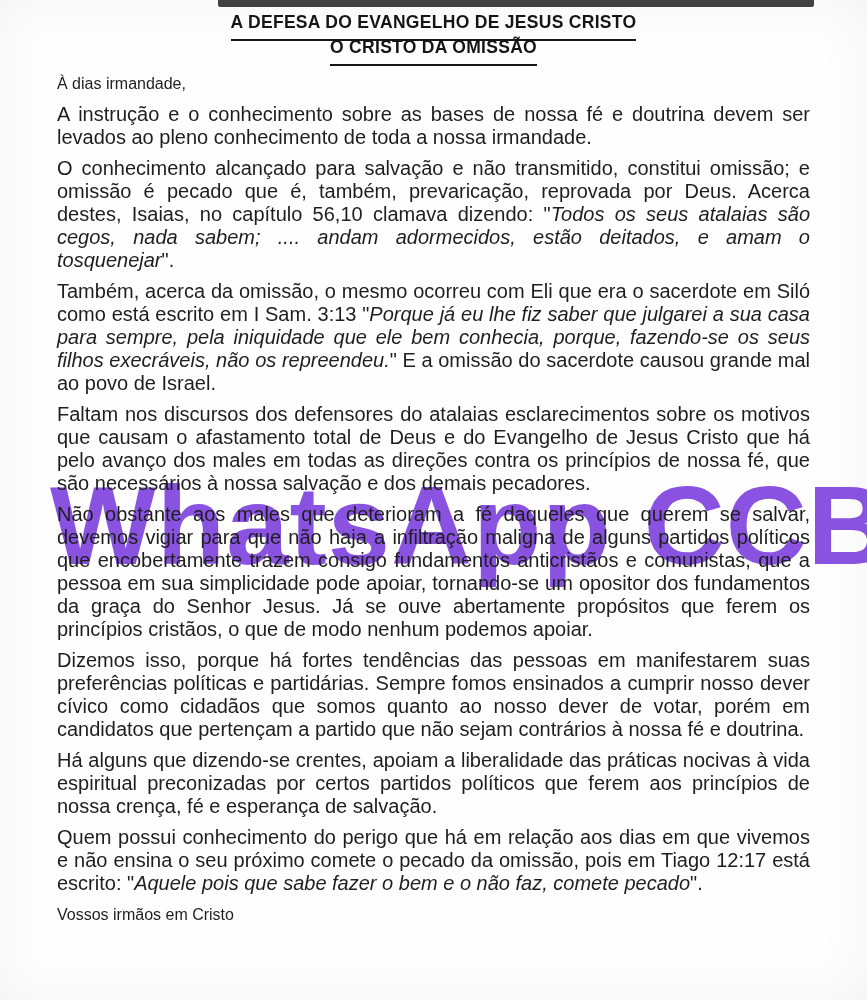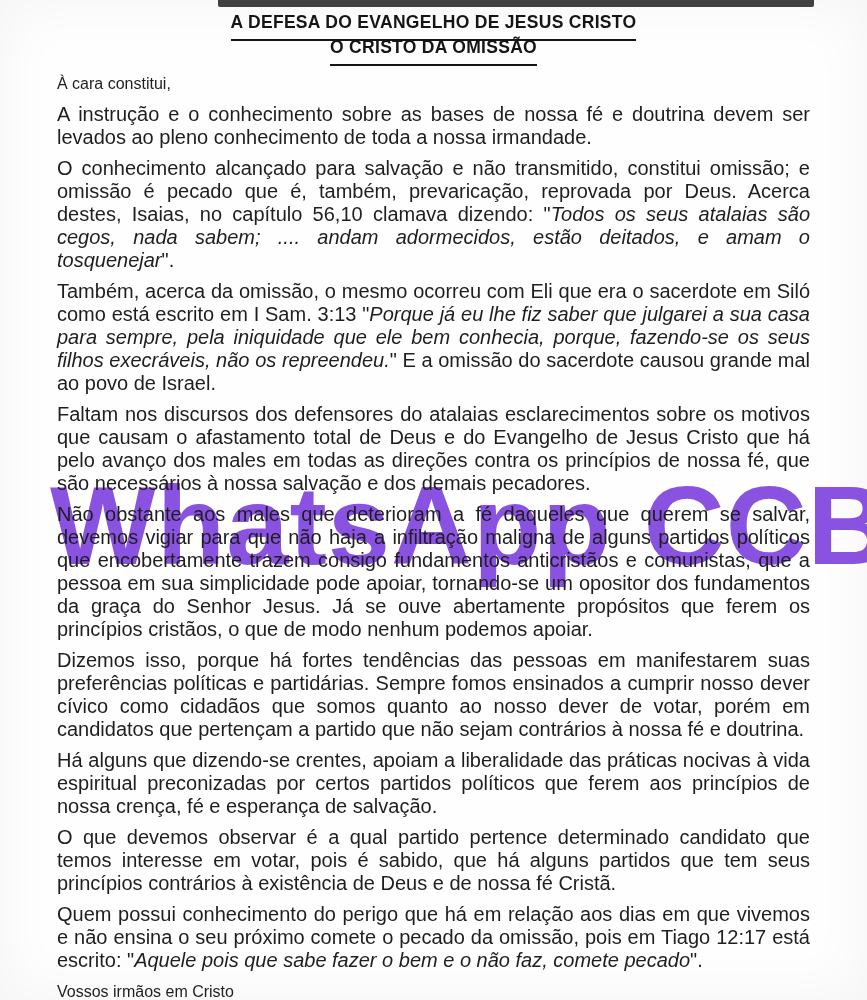--- a/index.html
+++ b/index.html
@@ -92,30 +92,29 @@
 
   <div class="content">
 
     <div class="title">
       <span>A DEFESA DO EVANGELHO DE JESUS CRISTO</span>
     </div>
     <div class="title">
       <span>O CRISTO DA OMISSÃO</span>
     </div>
 
-    <p class="salutation">À cara constitui,</p>
+    <p class="salutation">À dias irmandade,</p>
 
     <div>
         <p class="para"><span>A instrução e o conhecimento sobre as bases de nossa fé e doutrina devem ser levados ao pleno conhecimento de toda a nossa irmandade.</span></p>
         <p class="para"><span>O conhecimento alcançado para salvação e não transmitido, constitui omissão; e </span><span class="b">omissão é pecado</span><span> que é, também, prevaricação, reprovada por Deus.  Acerca destes, Isaias, no capítulo 56,10 clamava dizendo: "</span><span class="i">Todos os seus atalaias são cegos, nada sabem; .... andam adormecidos, estão deitados, e amam o tosquenejar</span><span>".</span></p>
         <p class="para"><span>Também, acerca da omissão, o mesmo ocorreu com Eli que era o sacerdote em Siló como está escrito em I Sam. 3:13 "</span><span class="i">Porque já eu lhe fiz saber que julgarei a sua casa para sempre, pela iniquidade que ele bem conhecia, porque, fazendo-se os seus filhos execráveis, não os repreendeu.</span><span>" E a omissão do sacerdote causou grande mal ao povo de Israel.</span></p>
         <p class="para"><span>Faltam nos discursos dos defensores do atalaias esclarecimentos sobre os motivos que causam o afastamento total de Deus e do Evangelho de Jesus Cristo que há pelo avanço dos males em todas as direções contra os princípios de nossa fé, que são necessários à nossa salvação e dos demais pecadores.</span></p>
         <p class="para"><span>Não obstante aos males que deterioram a fé daqueles que querem se salvar, devemos vigiar para que não haja a infiltração maligna de alguns partidos políticos que encobertamente trazem consigo fundamentos anticristãos e comunistas, que a pessoa em sua simplicidade pode apoiar, tornando-se um opositor dos fundamentos da graça do Senhor Jesus. Já se ouve abertamente propósitos que ferem os princípios cristãos, o que de modo nenhum podemos apoiar.</span></p>
         <p class="para"><span>Dizemos isso, porque há fortes tendências das pessoas em manifestarem suas preferências políticas e partidárias. Sempre fomos ensinados a cumprir nosso dever cívico como cidadãos que somos quanto ao nosso dever de votar, porém em candidatos que pertençam a partido que </span><span class="b">não sejam contrários à nossa fé e doutrina</span><span>.</span></p>
         <p class="para"><span>Há alguns que dizendo-se crentes, apoiam a liberalidade das práticas nocivas à vida espiritual preconizadas por certos partidos políticos que ferem aos princípios de nossa crença, fé e esperança de salvação.</span></p>
-        <p class="para"><span>O que devemos observar é a qual partido pertence determinado candidato que temos interesse em votar, pois é sabido, que há alguns partidos que tem seus princípios contrários à existência de Deus e de nossa fé Cristã.</span></p>
         <p class="para"><span>Quem possui conhecimento do perigo que há em relação aos dias em que vivemos e não ensina o seu próximo comete o pecado da omissão, pois em Tiago 12:17 está escrito: "</span><span class="i">Aquele pois que sabe fazer o bem e o não faz, comete pecado</span><span>".</span></p>
       </div>
 
     <p class="closing">Vossos irmãos em Cristo</p>
 
   </div>
 </div>
 
 </body></html>

